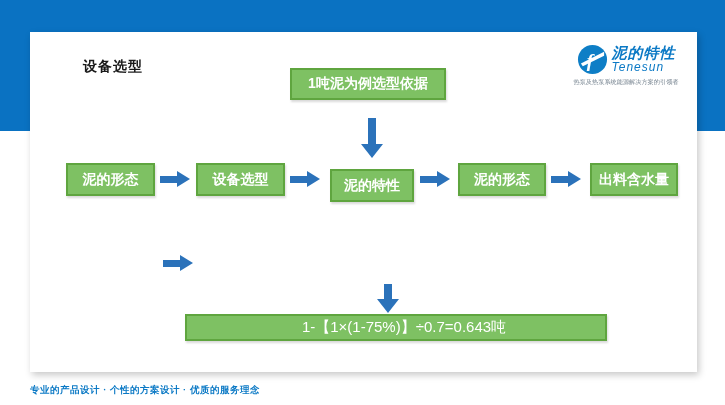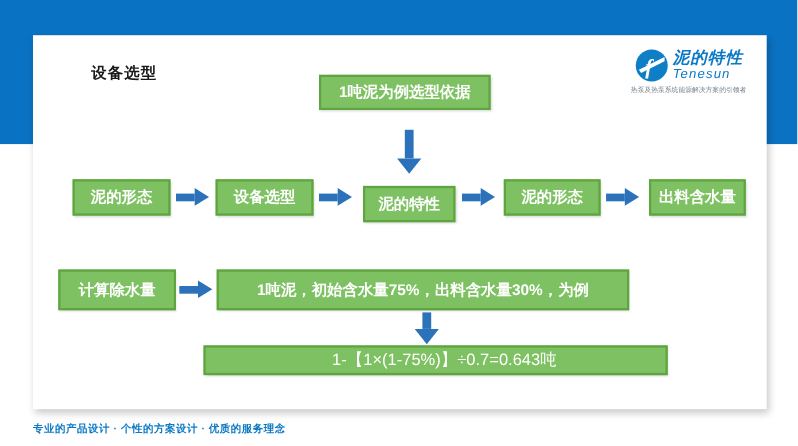--- a/index.html
+++ b/index.html
@@ -95,26 +95,24 @@
     <span class="stem"></span>
     <span class="head"></span>
   </div>
   <div class="gbox" style="left:428px;top:131px;width:88px;height:33px;">泥的形态</div>
   <div class="arrow-r" style="left:521px;top:139px;">
     <span class="stem"></span>
     <span class="head"></span>
   </div>
   <div class="gbox" style="left:560px;top:131px;width:88px;height:33px;">出料含水量</div>
 
-  <div class="gbox" style="left:23px;top:213px;width:107px;height:37px;">计算除水量</div>
   <div class="arrow-r" style="left:133px;top:223px;">
     <span class="stem"></span>
     <span class="head"></span>
   </div>
-  <div class="gbox" style="left:167px;top:213px;width:375px;height:37px;">1吨泥，初始含水量75%，出料含水量30%，为例</div>
 
   <div class="arrow-d" style="left:347px;top:252px;">
     <span class="stem" style="height:15px;"></span>
     <span class="head"></span>
   </div>
 
   <div class="gbox" style="left:155px;top:282px;width:422px;height:27px;font-weight:normal;font-size:15px;padding-left:16px;">1-【1×(1-75%)】÷0.7=0.643吨</div>
 
 </div>
 

